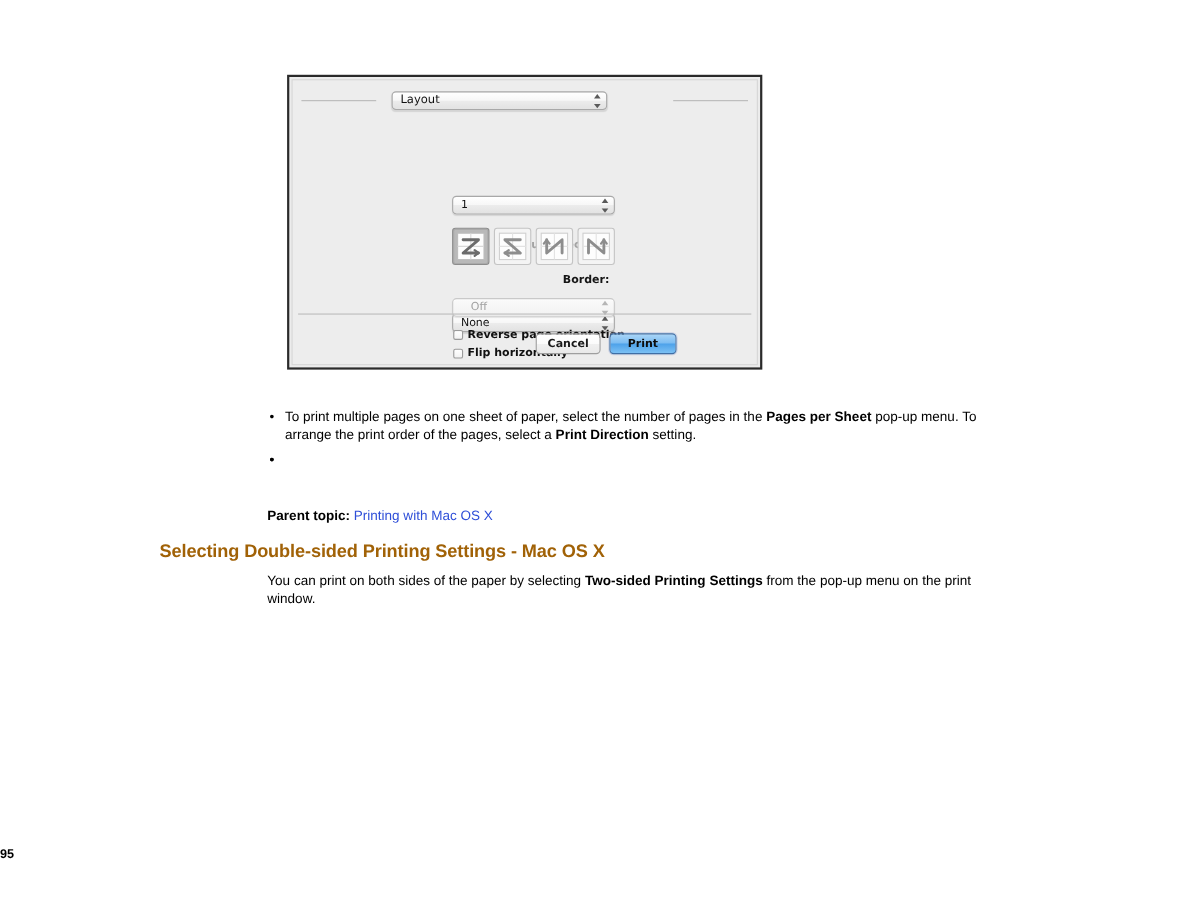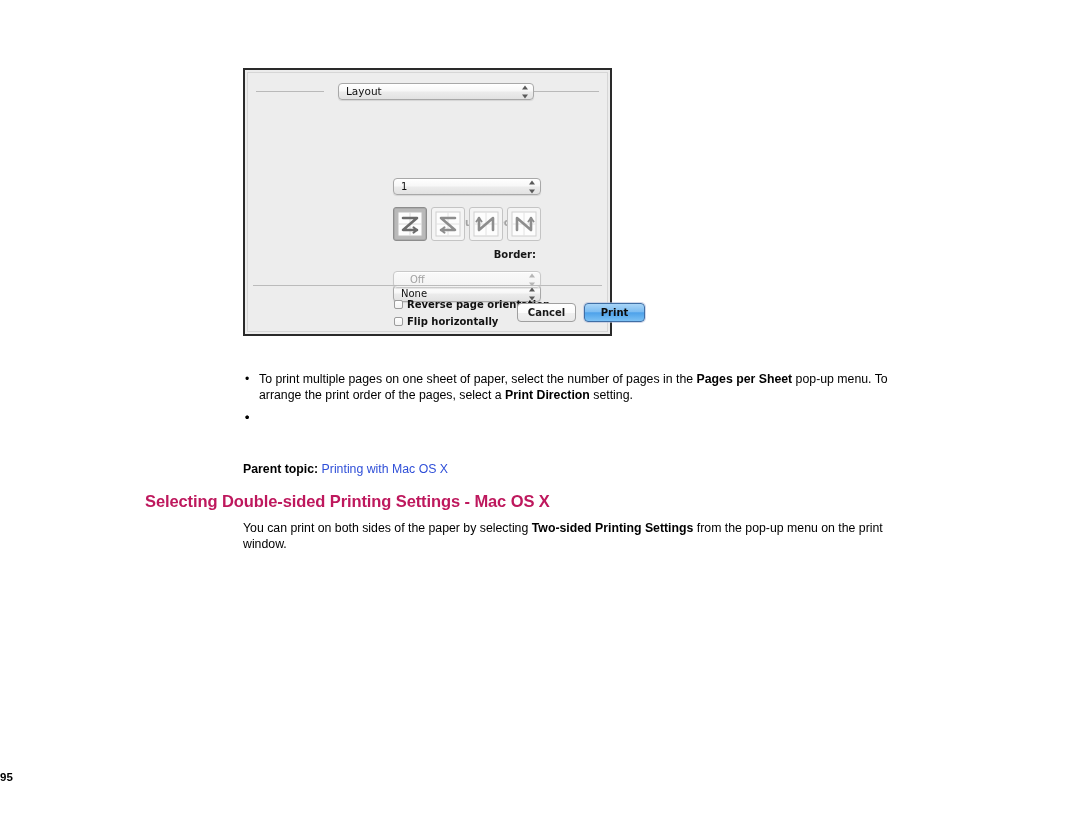--- a/index.html
+++ b/index.html
@@ -12,23 +12,23 @@
     height: 834px;
     position: relative;
     font-family: "Liberation Sans", sans-serif;
     color: #000000;
     overflow: hidden;
   }
 
   
   #print-dialog {
     position: absolute;
-    left: 243px;
+    left: 261px;
     top: 68px;
-    width: 369px;
+    width: 432px;
     height: 268px;
     background: #ececec;
     border: 2px solid #2a2a2a;
     box-sizing: border-box;
     font-family: "DejaVu Sans", sans-serif;
   }
   #dlg-inner {
     position: absolute;
     left: 2px; top: 2px; right: 2px; bottom: 2px;
     background: #ededed;
@@ -175,21 +175,20 @@
     position: absolute;
     height: 19px;
     box-sizing: border-box;
     border-radius: 4px;
     font-size: 10px;
     font-weight: bold;
     display: flex;
     align-items: center;
     justify-content: center;
     line-height: 1;
-    margin-left: 48px;
   }
   #btn-cancel {
     left: 221px; top: 230px; width: 59px;
     background: linear-gradient(to bottom, #ffffff 0%, #fbfbfb 50%, #f0f0f0 51%, #e9e9e9 100%);
     border: 1px solid #9f9f9f;
     color: #1a1a1a;
   }
   #btn-print {
     left: 288px; top: 230px; width: 61px;
     background: linear-gradient(to bottom, #a9d5f7 0%, #7dbdf2 45%, #4ea2ea 52%, #7cc1f4 100%);
@@ -234,21 +233,21 @@
     font-weight: normal;
   }
 
   #section-heading {
     position: absolute;
     left: 145px;
     top: 492px;
     font-size: 16.5px;
     font-weight: bold;
     letter-spacing: -0.1px;
-    color: #be185d;
+    color: #a16207;
   }
 
   #intro-paragraph {
     position: absolute;
     left: 243px;
     top: 521px;
     width: 672px;
     font-size: 12.3px;
     line-height: 15.6px;
     color: #000;

